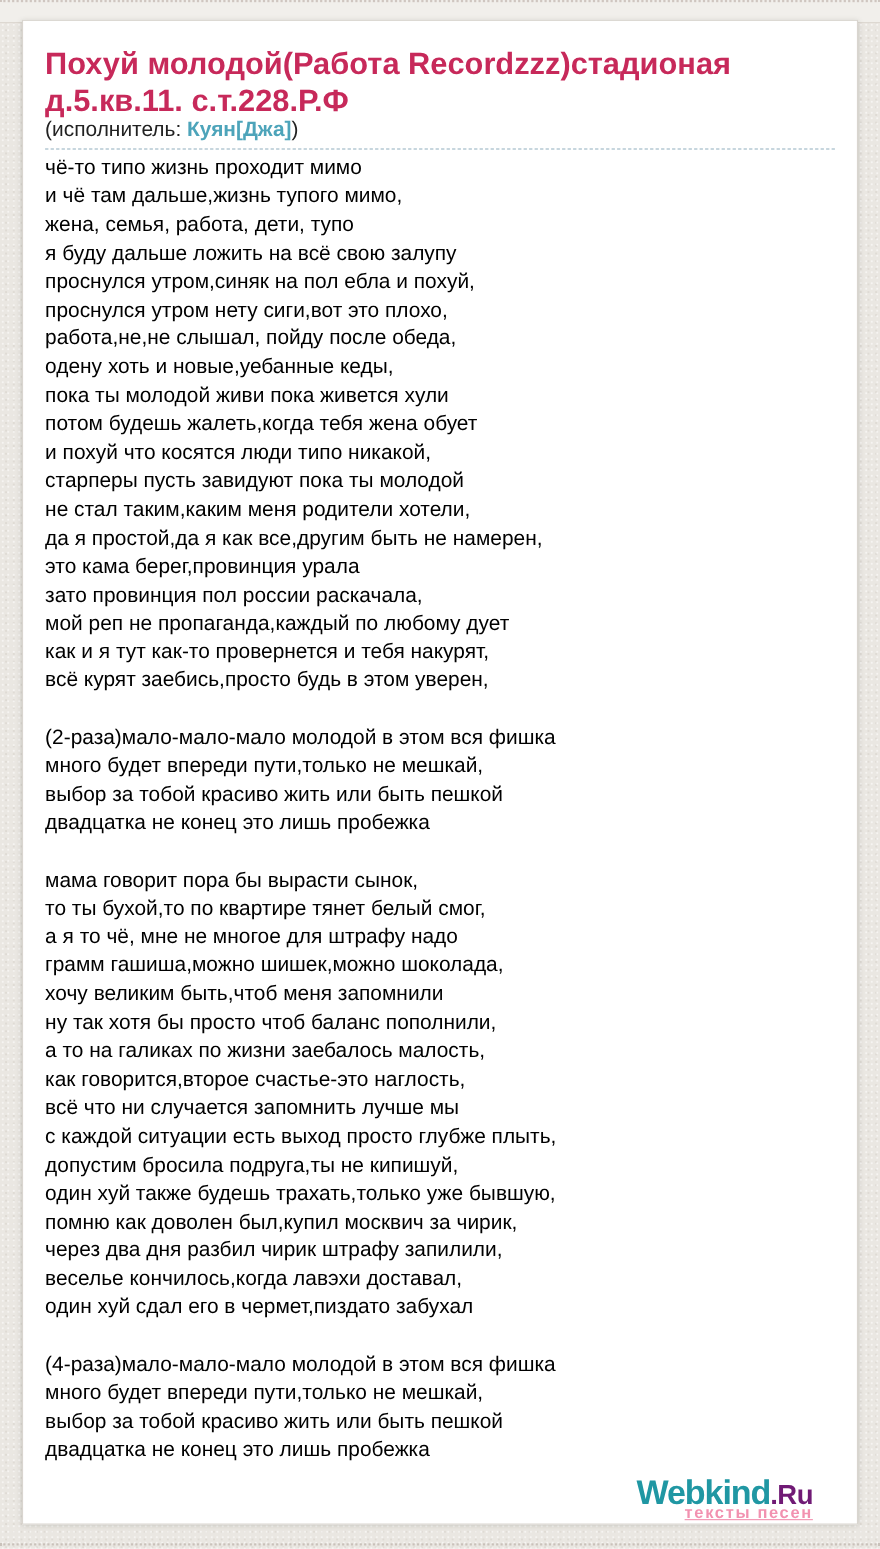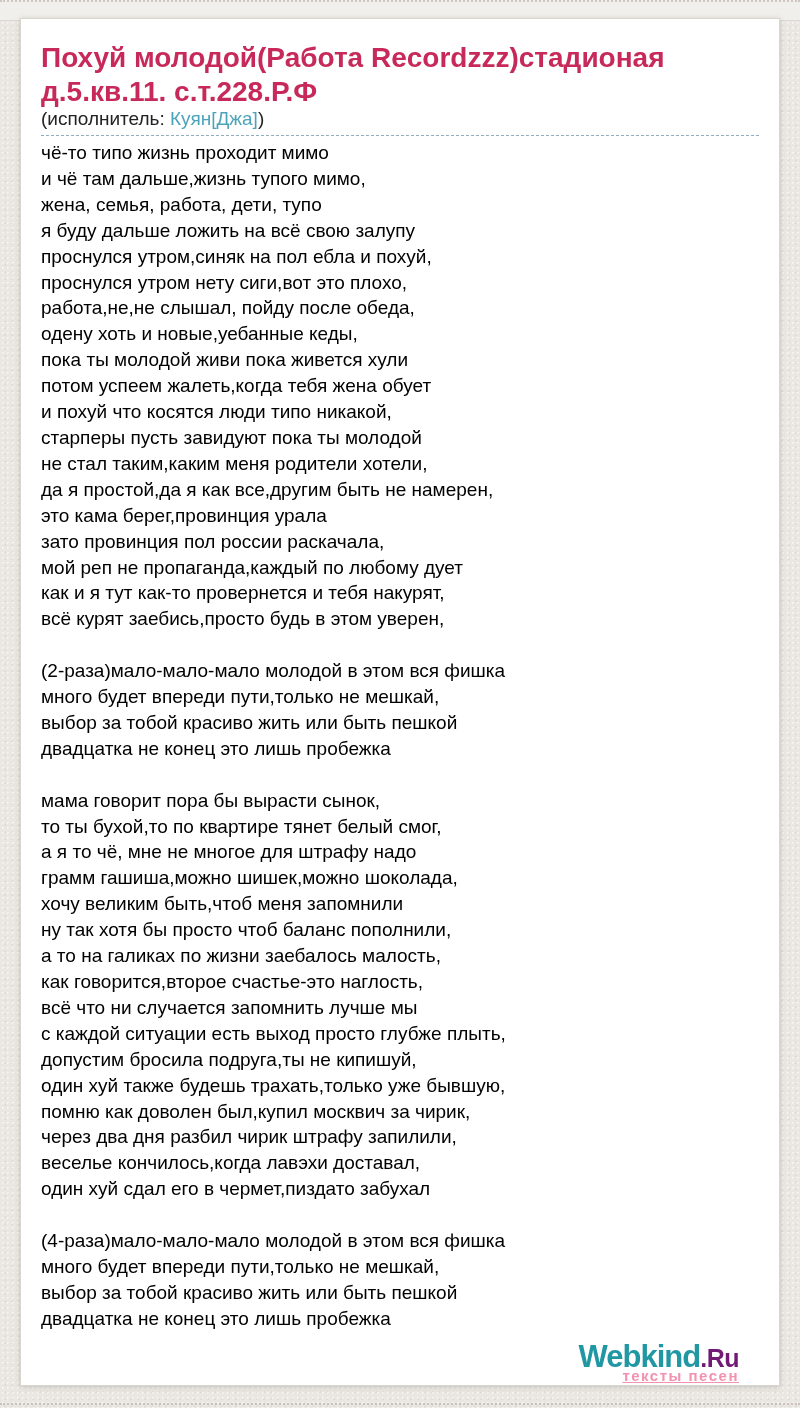--- a/index.html
+++ b/index.html
@@ -104,34 +104,34 @@
 </head>
 <body>
 
 <div class="top-band"></div>
 
 <div class="card">
 
   <h1 class="song-title" style="color: rgb(199, 41, 90);">Похуй молодой(Работа Recordzzz)стадионая д.5.кв.11. с.т.228.Р.Ф</h1>
 
   <div class="artist-line">
-    <span>(исполнитель: </span><a class="artist-link" style="color: rgb(77, 164, 186);">Куян[Джа]</a><span>)</span>
+    <span>(исполнитель: </span><a class="artist-link" style="color: rgb(77, 164, 186); font-weight: bold;">Куян[Джа]</a><span>)</span>
   </div>
 
   <div class="lyrics-block">
       <div class="lyric-line">чё-то типо жизнь проходит мимо</div>
       <div class="lyric-line">и чё там дальше,жизнь тупого мимо,</div>
       <div class="lyric-line">жена, семья, работа, дети, тупо</div>
       <div class="lyric-line">я буду дальше ложить на всё свою залупу</div>
       <div class="lyric-line">проснулся утром,синяк на пол ебла и похуй,</div>
       <div class="lyric-line">проснулся утром нету сиги,вот это плохо,</div>
       <div class="lyric-line">работа,не,не слышал, пойду после обеда,</div>
       <div class="lyric-line">одену хоть и новые,уебанные кеды,</div>
       <div class="lyric-line">пока ты молодой живи пока живется хули</div>
-      <div class="lyric-line">потом успеем жалеть,когда тебя жена обует</div>
+      <div class="lyric-line">потом будешь жалеть,когда тебя жена обует</div>
       <div class="lyric-line">и похуй что косятся люди типо никакой,</div>
       <div class="lyric-line">старперы пусть завидуют пока ты молодой</div>
       <div class="lyric-line">не стал таким,каким меня родители хотели,</div>
       <div class="lyric-line">да я простой,да я как все,другим быть не намерен,</div>
       <div class="lyric-line">это кама берег,провинция урала</div>
       <div class="lyric-line">зато провинция пол россии раскачала,</div>
       <div class="lyric-line">мой реп не пропаганда,каждый по любому дует</div>
       <div class="lyric-line">как и я тут как-то провернется и тебя накурят,</div>
       <div class="lyric-line">всё курят заебись,просто будь в этом уверен,</div>
       <div class="lyric-line"></div>

